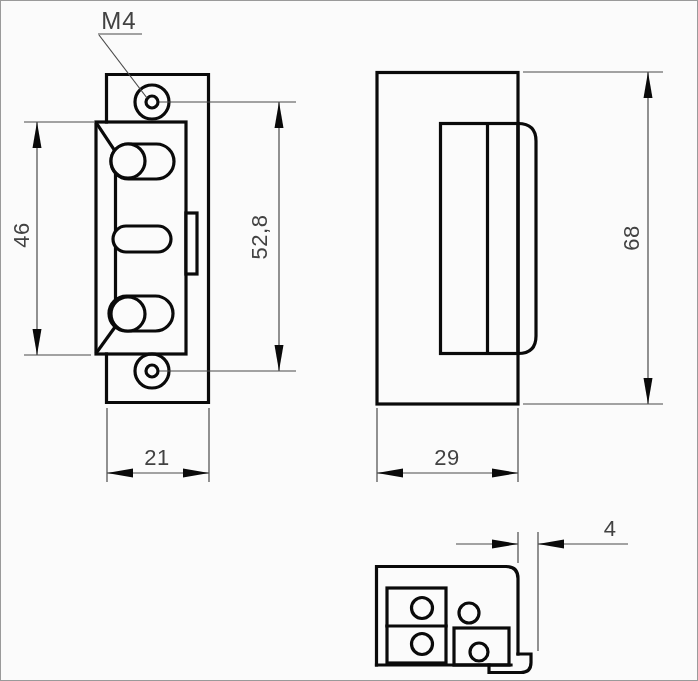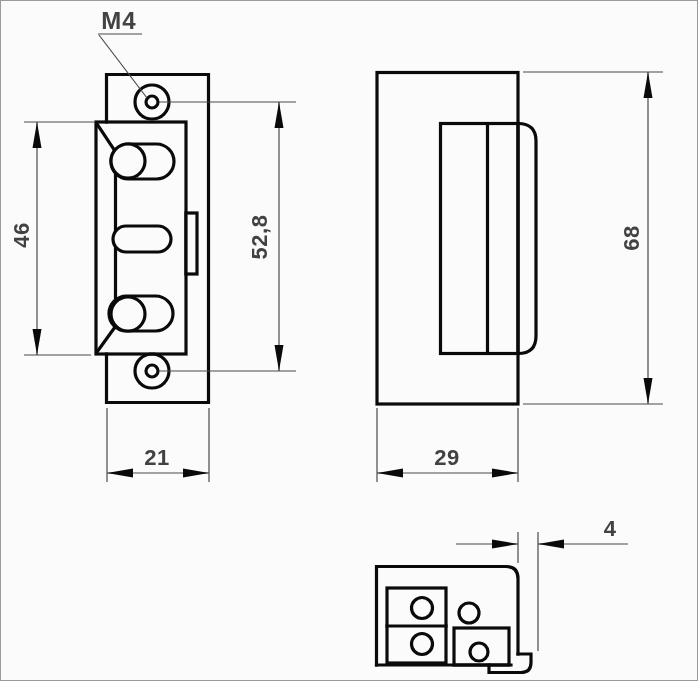--- a/index.html
+++ b/index.html
@@ -7,21 +7,20 @@
     font-family:"Liberation Sans",sans-serif;
     background:#ffffff;
   }
   .frame{
     position:relative;
     width:698px;height:681px;
     box-sizing:border-box;
     background:var(--bg,#fbfbfb);
     border:1px solid var(--border,#999);
     overflow:hidden;
-    font-weight:bold;
   }
   svg{display:block;}
   .thick{fill:none;stroke:var(--outline,#000);stroke-width:3.2;stroke-linejoin:miter;stroke-linecap:square;}
   .thick-fill{fill:var(--bg,#fbfbfb);stroke:var(--outline,#000);stroke-width:3.2;stroke-linejoin:miter;}
   .thin{fill:none;stroke:var(--dim,#4a4a4a);stroke-width:1.2;stroke-linecap:butt;}
   .arrow{fill:var(--outline,#000);stroke:none;}
   .dim-text{font-family:"Liberation Sans",sans-serif;font-size:22px;fill:var(--text,#404040);letter-spacing:.5px;}
   .callout-text{font-family:"Liberation Sans",sans-serif;font-size:24px;fill:var(--text,#404040);letter-spacing:1px;}
 </style>
 </head>

